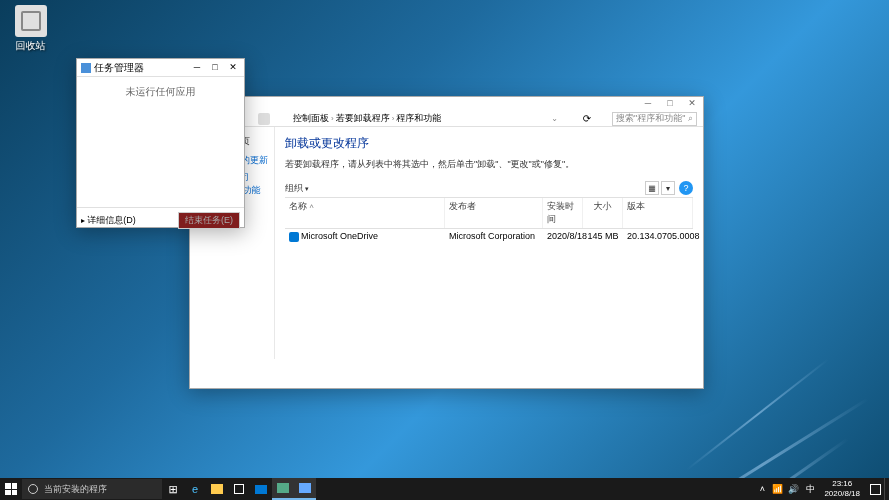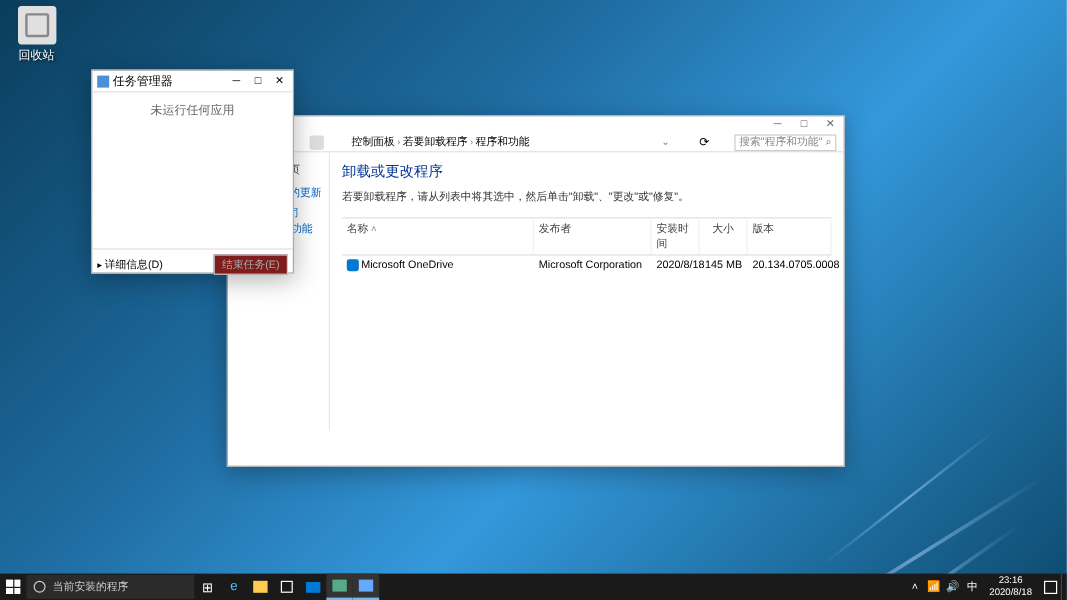--- a/index.html
+++ b/index.html
@@ -140,20 +140,27 @@
           <span>查看已安装的更新</span>
         </div>
       <div class="link">
           <span class="shield"></span>
           <span>启用或关闭 Windows 功能</span>
         </div>
     </div>
     <div class="main">
       <div class="heading">卸载或更改程序</div>
       <div class="subtext">若要卸载程序，请从列表中将其选中，然后单击"卸载"、"更改"或"修复"。</div>
+      <div class="toolbar">
+        <span class="organize">组织</span>
+        <span class="spacer"></span>
+        <span class="view-btn">▦</span>
+        <span class="view-btn">▾</span>
+        <span class="help">?</span>
+      </div>
       <div class="list-header">
         <div class="col-name sort">名称</div>
         <div class="col-pub">发布者</div>
         <div class="col-date">安装时间</div>
         <div class="col-size">大小</div>
         <div class="col-ver">版本</div>
       </div>
       <div class="list-row">
         <div class="col-name"><span class="app-icon"></span><span>Microsoft OneDrive</span></div>
         <div class="col-pub">Microsoft Corporation</div>

